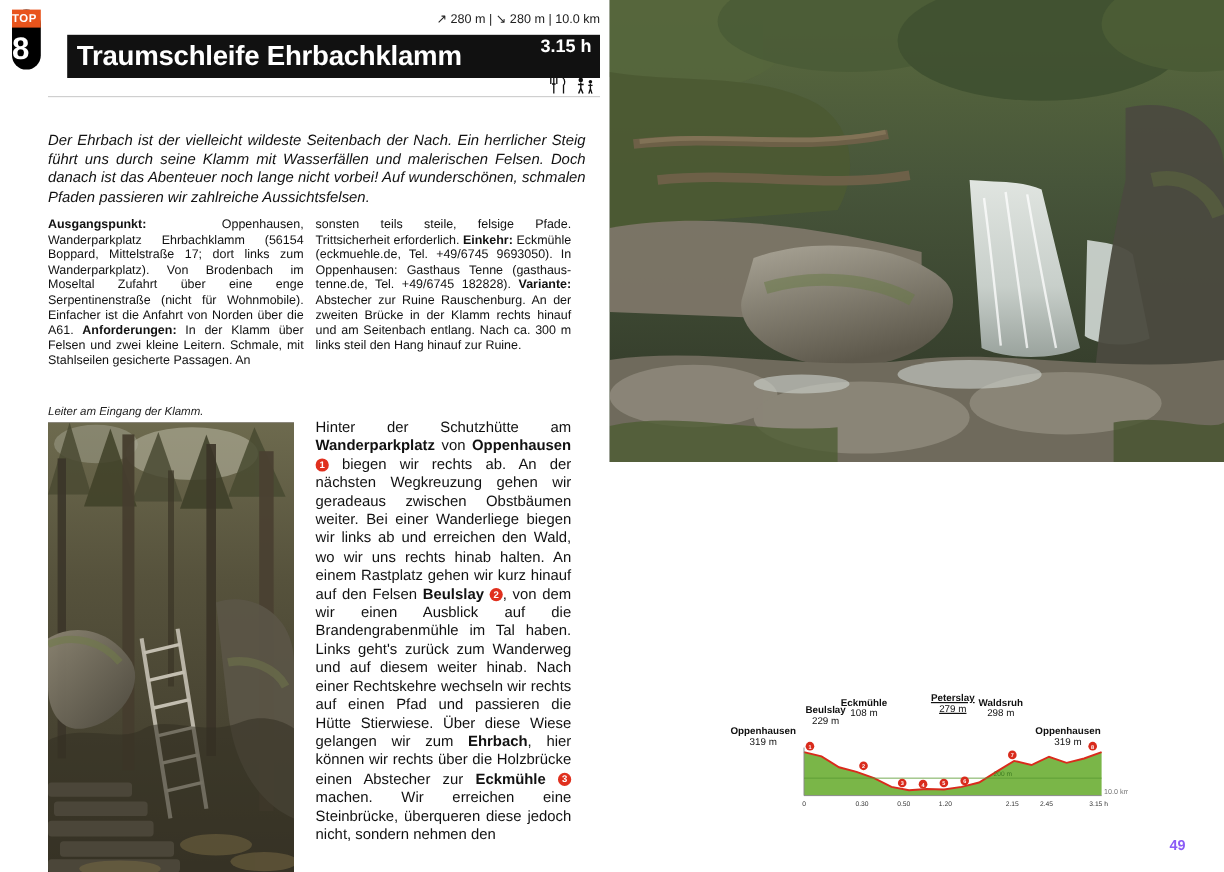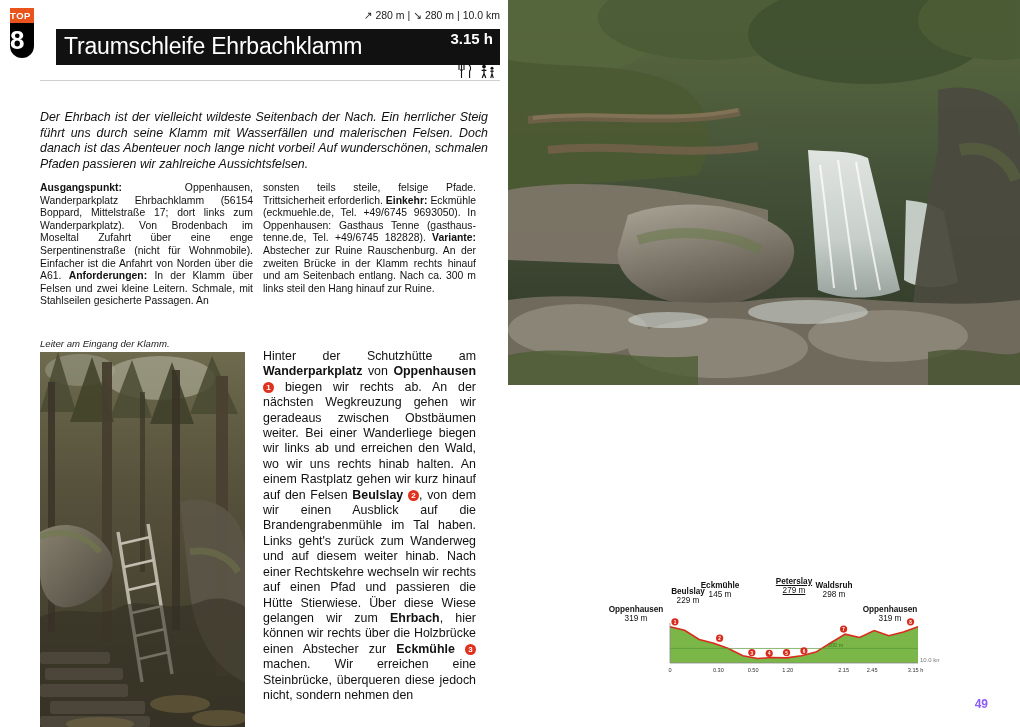--- a/index.html
+++ b/index.html
@@ -63,21 +63,21 @@
     width: 444px;
     height: 36px;
     background: #111;
   }
   .title-bar .route-title {
     position: absolute;
     left: 8px;
     top: 4px;
     color: #fff;
     font-size: 23px;
-    font-weight: normal;
+    font-weight: bold;
     letter-spacing: -0.2px;
   }
   .title-bar .route-hours {
     position: absolute;
     right: 7px;
     top: 1px;
     color: #fff;
     font-size: 15px;
     font-weight: bold;
   }
@@ -463,19 +463,19 @@
         <text x="78.36" y="97" text-anchor="middle" font-size="5.6" fill="#333" font-family="&quot;Liberation Sans&quot;, sans-serif">0.30</text>
         <text x="113.08" y="97" text-anchor="middle" font-size="5.6" fill="#333" font-family="&quot;Liberation Sans&quot;, sans-serif">0.50</text>
         <text x="147.8" y="97" text-anchor="middle" font-size="5.6" fill="#333" font-family="&quot;Liberation Sans&quot;, sans-serif">1.20</text>
         <text x="203.6" y="97" text-anchor="middle" font-size="5.6" fill="#333" font-family="&quot;Liberation Sans&quot;, sans-serif">2.15</text>
         <text x="232.11999999999998" y="97" text-anchor="middle" font-size="5.6" fill="#333" font-family="&quot;Liberation Sans&quot;, sans-serif">2.45</text>
         <text x="275.52" y="97" text-anchor="middle" font-size="5.6" fill="#333" font-family="&quot;Liberation Sans&quot;, sans-serif">3.15 h</text>
         <text x="280" y="87" font-size="6" fill="#777" font-family="&quot;Liberation Sans&quot;, sans-serif">10.0 km</text>
       </svg>
   <div class="prof-label" style="left: -36px; top: 30px; width: 64px;">Oppenhausen<br><span class="alt">319 m</span></div>
       <div class="prof-label" style="left: 16px; top: 12px; width: 64px;">Beulslay<br><span class="alt">229 m</span></div>
-      <div class="prof-label" style="left: 48px; top: 6px; width: 64px;">Eckmühle<br><span class="alt">145 m</span></div>
+      <div class="prof-label" style="left: 48px; top: 6px; width: 64px;">Eckmühle<br><span class="alt">108 m</span></div>
       <div class="prof-label" style="left: 122px; top: 2px; width: 64px; text-decoration: underline;">Peterslay<br><span class="alt">279 m</span></div>
       <div class="prof-label" style="left: 162px; top: 6px; width: 64px;">Waldsruh<br><span class="alt">298 m</span></div>
       <div class="prof-label" style="left: 218px; top: 30px; width: 64px;">Oppenhausen<br><span class="alt">319 m</span></div>
     </div>
 
 </div>
 
 </body></html>

